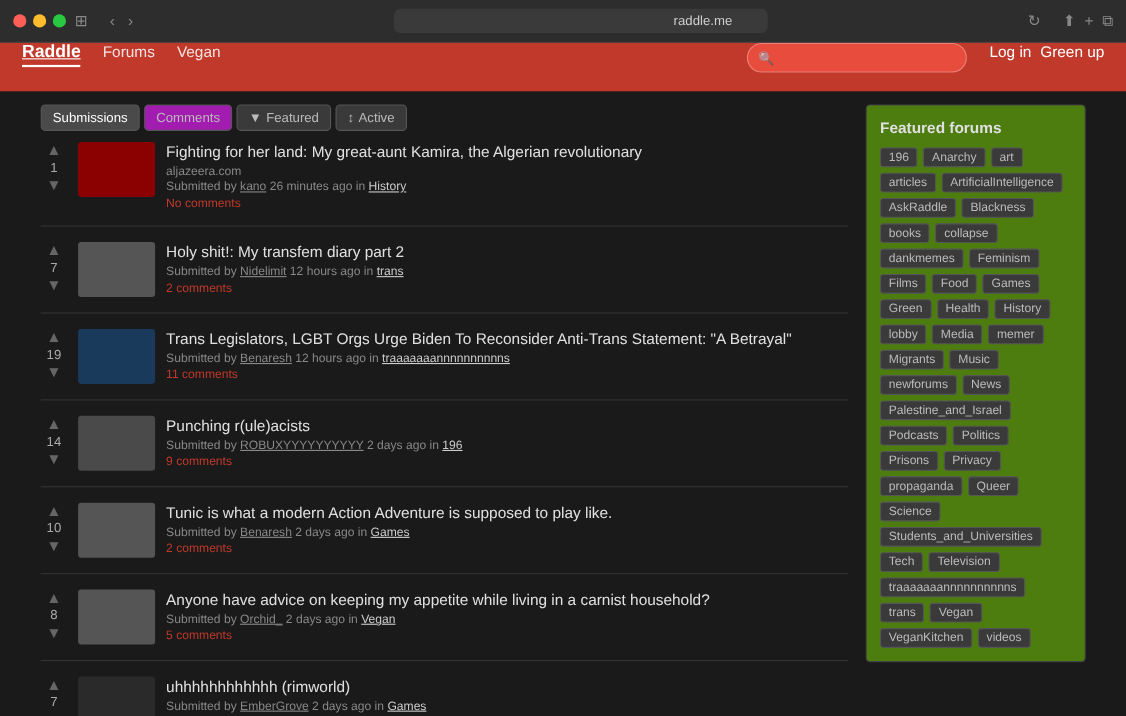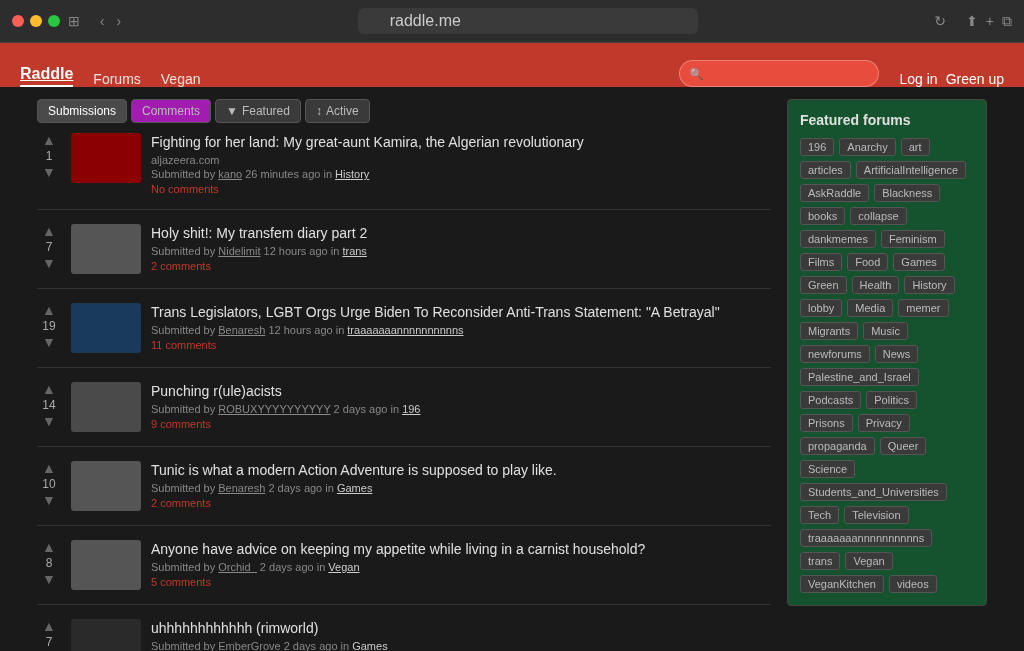--- a/index.html
+++ b/index.html
@@ -9,26 +9,26 @@
     .browser-chrome { background: #2d2d2d; padding: 8px 12px; display: flex; align-items: center; gap: 8px; border-bottom: 1px solid #444; }
     .traffic-lights { display: flex; gap: 6px; }
     .traffic-light { width: 12px; height: 12px; border-radius: 50%; }
     .tl-red { background: #ff5f57; }
     .tl-yellow { background: #ffbd2e; }
     .tl-green { background: #28c840; }
     .browser-controls { display: flex; gap: 4px; margin-left: 8px; }
     .browser-btn { background: none; border: none; color: #888; font-size: 14px; cursor: pointer; padding: 2px 4px; }
     .sidebar-btn { background: none; border: none; color: #888; font-size: 14px; cursor: pointer; }
     .address-bar-wrap { flex: 1; display: flex; justify-content: center; }
-    .address-bar { background: #3a3a3a; border: none; border-radius: 6px; padding: 4px 32px; color: #ccc; font-size: 16px; width: 340px; text-align: left; }
+    .address-bar { background: #3a3a3a; border: none; border-radius: 6px; padding: 4px 32px; color: #ccc; font-size: 12px; width: 340px; text-align: right; }
     .browser-actions { display: flex; gap: 8px; margin-left: 8px; }
     .browser-action-btn { background: none; border: none; color: #888; font-size: 14px; cursor: pointer; }
 
     
-    .navbar { background: #c0392b; padding: 0 20px; display: flex; align-items: flex-end; height: 44px; gap: 20px; }
+    .navbar { background: #c0392b; padding: 0 20px; display: flex; align-items: flex-start; height: 44px; gap: 20px; }
     .nav-logo { color: white; font-weight: bold; font-size: 16px; border-bottom: 2px solid white; padding-bottom: 2px; }
     .nav-link { color: rgba(255,255,255,0.85); font-size: 14px; text-decoration: none; }
     .nav-search { margin-left: auto; }
     .nav-search input { background: #e74c3c; border: 1px solid rgba(255,255,255,0.3); border-radius: 20px; padding: 5px 14px 5px 30px; color: white; font-size: 13px; width: 200px; }
     .nav-auth { display: flex; gap: 8px; align-items: center; }
     .nav-auth-btn { color: white; font-size: 14px; background: none; border: none; cursor: pointer; }
     .search-wrap { position: relative; }
     .search-icon { position: absolute; left: 10px; top: 50%; transform: translateY(-50%); color: rgba(255,255,255,0.7); font-size: 12px; }
 
     
@@ -52,21 +52,21 @@
     .post-title { color: #e0e0e0; font-size: 14px; font-weight: 500; margin-bottom: 3px; line-height: 1.3; }
     .post-title a { color: inherit; text-decoration: none; text-align: center; }
     .post-source { color: #888; font-size: 11px; margin-bottom: 2px; }
     .post-meta { color: #888; font-size: 11px; margin-bottom: 3px; }
     .post-meta a { color: #888; }
     .post-meta .forum-link { color: #ccc; }
     .post-comments { color: #c0392b; font-size: 11px; }
     .no-comments { color: #c0392b; font-size: 11px; }
 
     
-    .sidebar-box { background: #14532d; border: 1px solid #444; border-radius: 4px; padding: 12px; }
+    .sidebar-box { background: #4d7c0f; border: 1px solid #444; border-radius: 4px; padding: 12px; }
     .sidebar-title { color: #e0e0e0; font-size: 14px; font-weight: 600; margin-bottom: 10px; }
     .forum-tags { display: flex; flex-wrap: wrap; gap: 5px; }
     .forum-tag { background: #3a3a3a; border: 1px solid #555; color: #bbb; padding: 2px 7px; border-radius: 3px; font-size: 11px; cursor: pointer; white-space: nowrap; }
     .thumb-placeholder { width: 70px; height: 50px; background: #555; border-radius: 3px; flex-shrink: 0; }
     .thumb-red { background: #8b0000; }
     .thumb-blue { background: #1a3a5c; }
     .thumb-gray { background: #4a4a4a; }
     .thumb-dark { background: #2a2a2a; }
   </style>
 </head>

